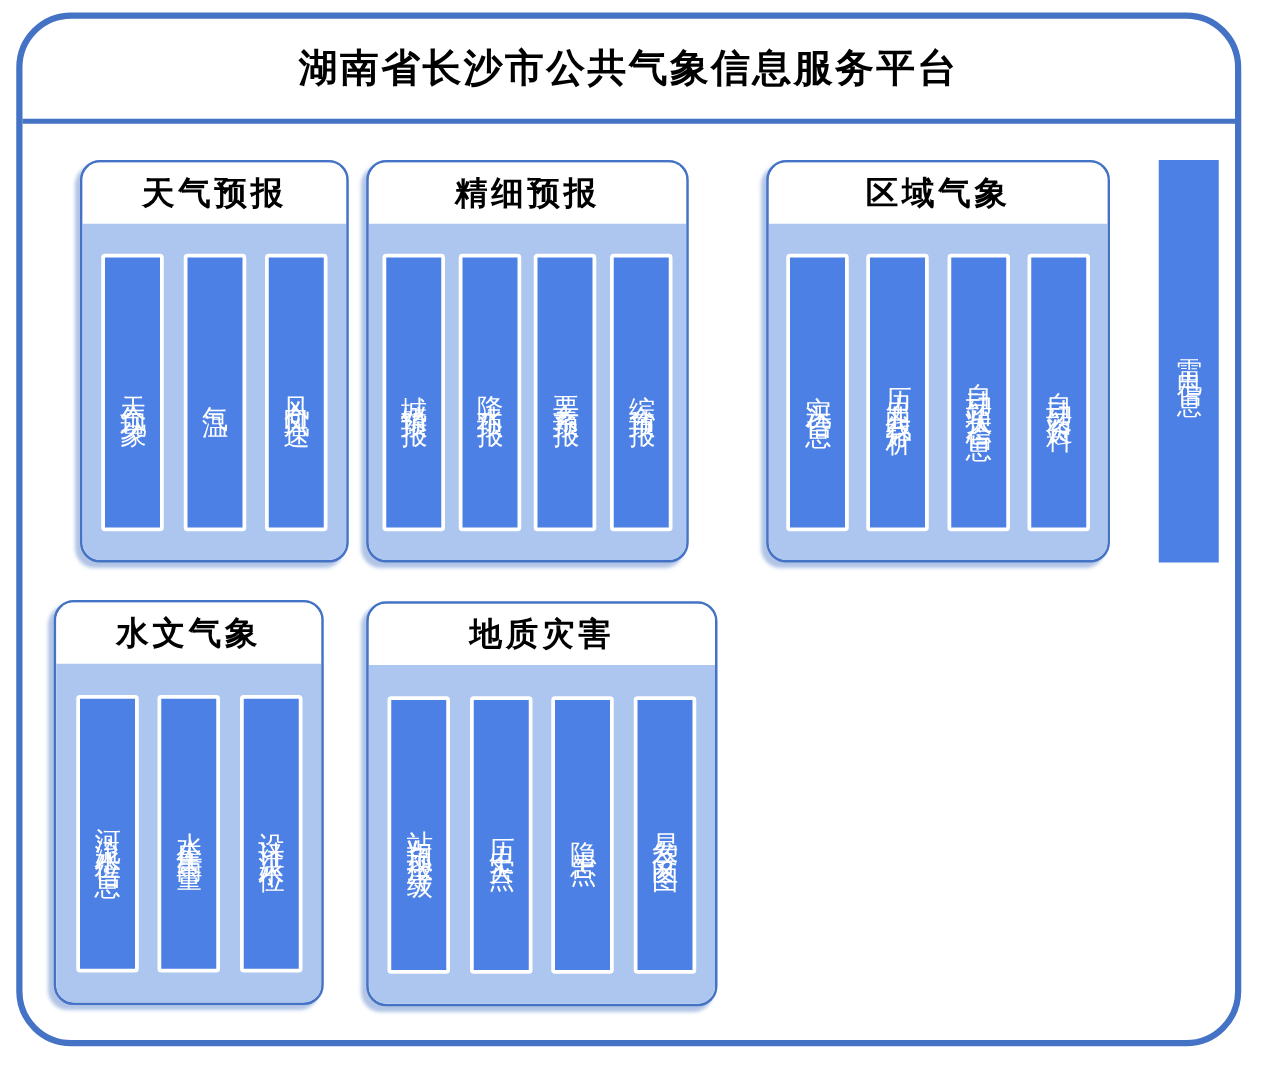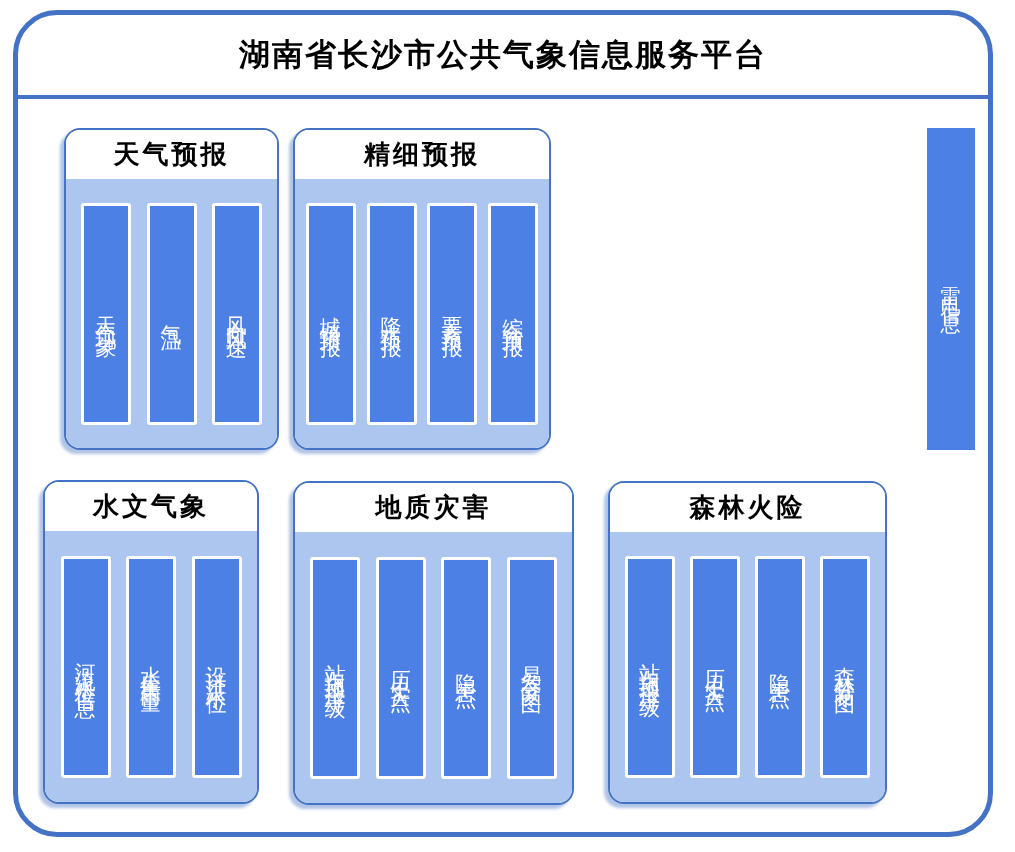--- a/index.html
+++ b/index.html
@@ -151,20 +151,37 @@
         </div>
       <div class="bar">
           <span class="vtext">要素预报</span>
         </div>
       <div class="bar">
           <span class="vtext">综合预报</span>
         </div>
     </div>
   </section>
 
+  <section class="group g3">
+    <div class="group-header">区域气象</div>
+    <div class="group-body">
+      <div class="bar">
+          <span class="vtext">实况信息</span>
+        </div>
+      <div class="bar">
+          <span class="vtext">历史曲线分析</span>
+        </div>
+      <div class="bar">
+          <span class="vtext">自动站状态信息</span>
+        </div>
+      <div class="bar">
+          <span class="vtext">自动站资料</span>
+        </div>
+    </div>
+  </section>
 
   <section class="group g5">
     <div class="group-header">地质灾害</div>
     <div class="group-body">
       <div class="bar">
           <span class="vtext">站点预报等级</span>
         </div>
       <div class="bar">
           <span class="vtext">历史灾点</span>
         </div>
@@ -185,35 +202,18 @@
         </div>
       <div class="bar">
           <span class="vtext">水库集雨量</span>
         </div>
       <div class="bar">
           <span class="vtext">设计洪水位</span>
         </div>
     </div>
   </section>
 
-  <section class="group g6">
-    <div class="group-header">森林火险</div>
-    <div class="group-body">
-      <div class="bar">
-          <span class="vtext">站点预报等级</span>
-        </div>
-      <div class="bar">
-          <span class="vtext">历史灾点</span>
-        </div>
-      <div class="bar">
-          <span class="vtext">隐患点</span>
-        </div>
-      <div class="bar">
-          <span class="vtext">森林分布图</span>
-        </div>
-    </div>
-  </section>
 
   <div class="side-bar">
     <span class="vtext">雷电信息</span>
   </div>
 
 </div>
 
 </body></html>

